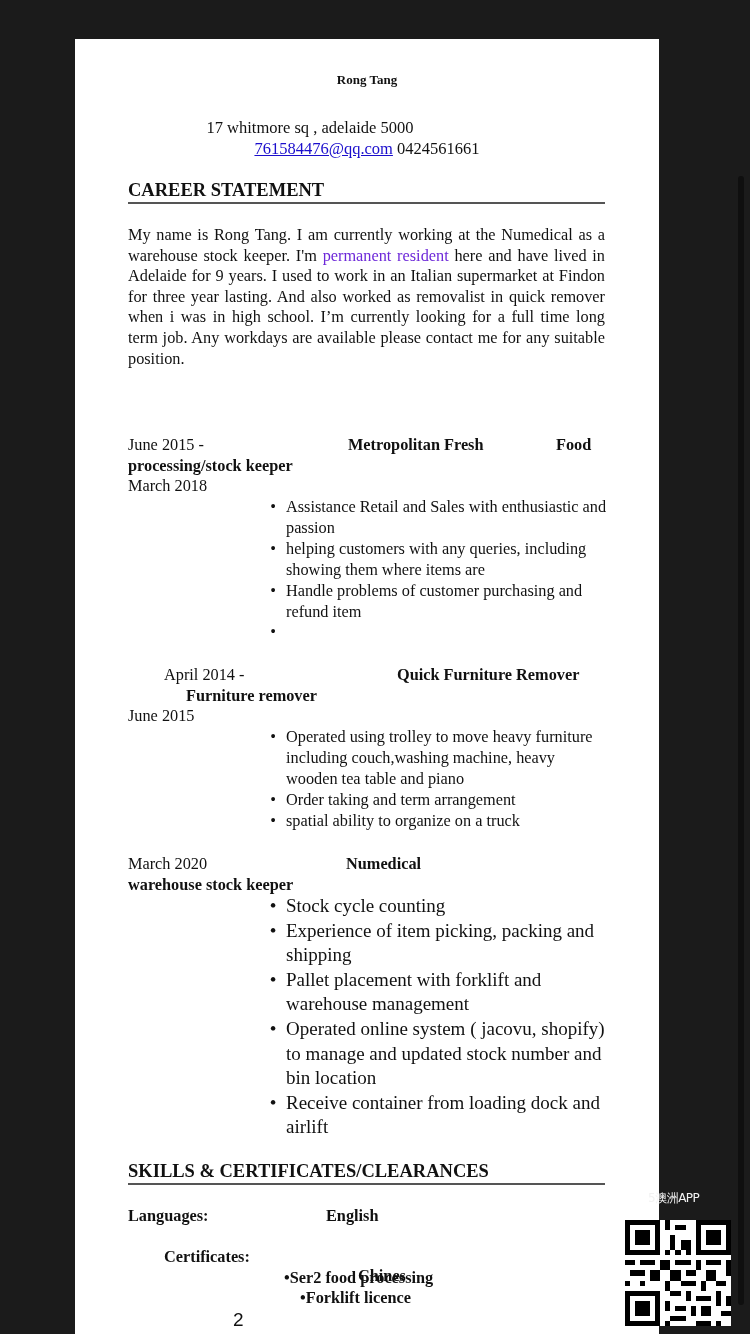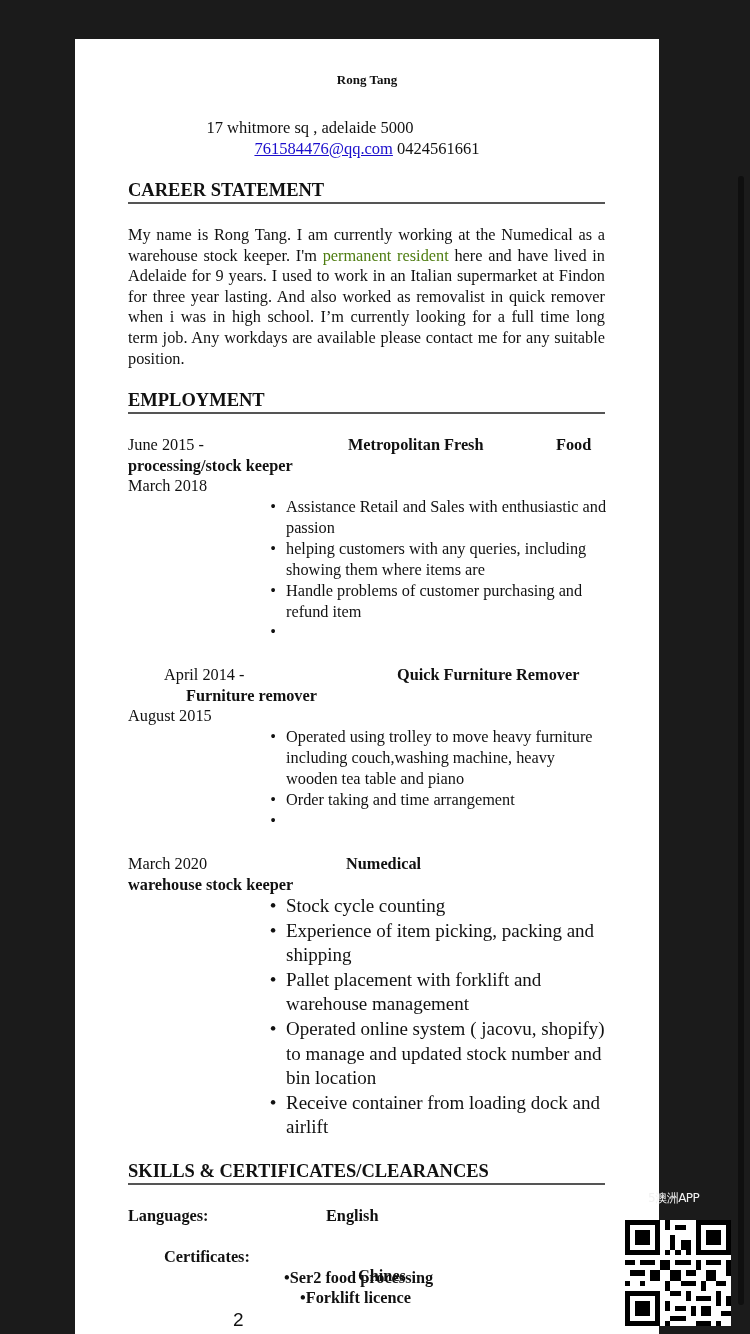--- a/index.html
+++ b/index.html
@@ -20,21 +20,21 @@
   .email { color:#1a0dcc; text-decoration:underline; }
   .sec-head {
     position:absolute; left:53px; width:477px;
     font-weight:bold; font-size:18.5px; border-bottom:2px solid #555; padding-bottom:1px;
     line-height:22px;
   }
   .para {
     position:absolute; left:53px; width:477px; top:186px;
     font-size:16.3px; line-height:20.6px; text-align:justify;
   }
-  .pr { color:#4d7c0f; }
+  .pr { color:#6d28d9; }
   .t { font-size:16.3px; line-height:20.6px; }
   .b { font-weight:bold; }
   .bul { position:absolute; font-size:16.3px; line-height:20.9px; white-space:normal; }
   .bul .it { position:relative; padding-left:18px; }
   .bul .it .dot { position:absolute; left:0; top:0; width:10px; text-align:center; }
   .big { font-size:19px; line-height:24.6px; }
   .pg { font-family:"Liberation Sans", "DejaVu Sans", sans-serif; font-size:19px; }
   .scrollbar {
     position:absolute; left:738px; top:176px; width:6px; height:1129px;
     background:#0f0f0f; border-radius:3px;
@@ -55,45 +55,44 @@
   <div class="abs name">Rong Tang</div>
   <div class="abs addr">17 whitmore sq , adelaide  5000</div>
   <div class="abs contact">
     <span class="email">761584476@qq.com</span>
     <span>0424561661</span>
   </div>
 
   <div class="sec-head" style="top:140px;">CAREER STATEMENT</div>
   <div class="para"><span>My name is Rong Tang. I am currently working at the Numedical as a warehouse stock keeper. I'm </span><span class="pr">permanent resident</span><span> here and have lived in Adelaide for 9 years. I used to work in an Italian supermarket at Findon for three year lasting. And also worked as removalist in quick remover when i was in high school. I’m currently looking for a full time long term job. Any workdays are available please contact me for any suitable position.</span></div>
 
-  <div class="sec-head" style="top:350px;">EMPLOYMENT</div>
 
   <div>
     <div class="abs t" style="left:53px; top:396px;">June 2015 -</div>
     <div class="abs t b" style="left:273px; top:396px;">Metropolitan Fresh</div>
     <div class="abs t b" style="left:481px; top:396px;">Food</div>
     <div class="abs t b" style="left:53px; top:417px;">processing/stock keeper</div>
     <div class="abs t" style="left:53px; top:437px;">March 2018</div>
     <div class="bul" style="left:193px; top:458px; width:340px;">
       <div class="it"><span class="dot">•</span><span>Assistance Retail and Sales with enthusiastic and passion</span></div>
       <div class="it"><span class="dot">•</span><span>helping customers with any queries, including showing them where items are</span></div>
       <div class="it"><span class="dot">•</span><span>Handle problems of customer purchasing and refund item</span></div>
       <div class="it"><span class="dot">•</span></div>
     </div>
   </div>
 
   <div>
     <div class="abs t" style="left:89px; top:626px;">April 2014 -</div>
     <div class="abs t b" style="left:322px; top:626px;">Quick Furniture Remover</div>
     <div class="abs t b" style="left:111px; top:647px;">Furniture remover</div>
-    <div class="abs t" style="left:53px; top:667px;">August 2015</div>
+    <div class="abs t" style="left:53px; top:667px;">June 2015</div>
     <div class="bul" style="left:193px; top:688px; width:340px;">
       <div class="it"><span class="dot">•</span><span>Operated  using trolley to move heavy furniture including couch,washing machine, heavy wooden tea table and piano</span></div>
-      <div class="it"><span class="dot">•</span><span>Order taking and time arrangement</span></div>
-      <div class="it"><span class="dot">•</span></div>
+      <div class="it"><span class="dot">•</span><span>Order taking and term arrangement</span></div>
+      <div class="it"><span class="dot">•</span><span>spatial ability to organize on a truck</span></div>
     </div>
   </div>
 
   <div>
     <div class="abs t" style="left:53px; top:815px;">March 2020</div>
     <div class="abs t b" style="left:271px; top:815px;">Numedical</div>
     <div class="abs t b" style="left:53px; top:836px;">warehouse stock keeper</div>
     <div class="bul big" style="left:193px; top:855px; width:345px;">
       <div class="it"><span class="dot">•</span><span>Stock cycle counting</span></div>
       <div class="it"><span class="dot">•</span><span>Experience of item picking, packing and shipping</span></div>

